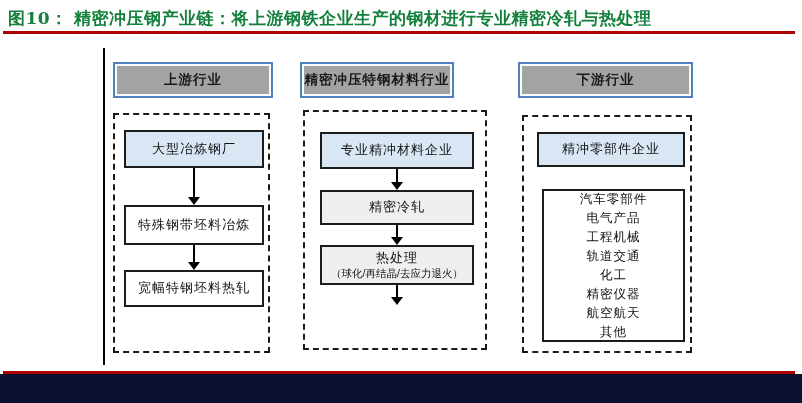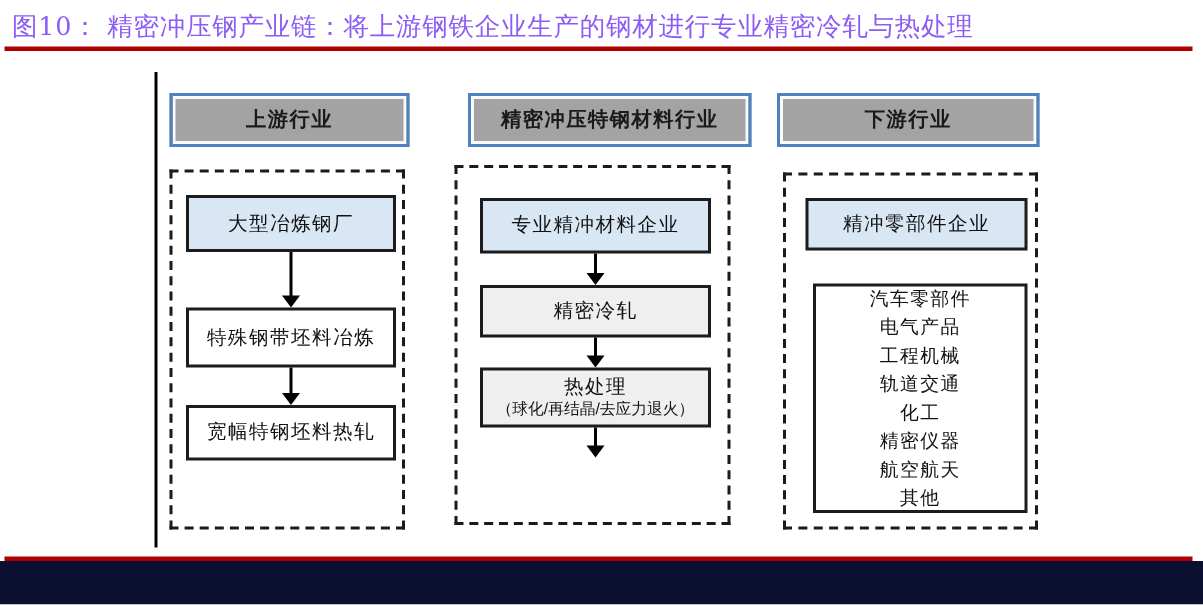--- a/index.html
+++ b/index.html
@@ -4,38 +4,38 @@
 <style>
   html,body{margin:0;padding:0;}
   body{
     width:802px;height:403px;position:relative;background:#ffffff;
     font-family:"Liberation Sans","DejaVu Sans",sans-serif;
     overflow:hidden;color:#111;
   }
   .page-title{
     position:absolute;left:8px;top:6px;width:780px;
     font-family:"DejaVu Serif","Liberation Serif",serif;
-    font-weight:400;font-size:17px;line-height:24px;color:#8b5cf6;
+    font-weight:700;font-size:17px;line-height:24px;color:#15803d;
     letter-spacing:0.5px;white-space:nowrap;
   }
   .rule{position:absolute;left:3px;width:792px;height:3px;background:#AE0000;}
   .rule-top{top:31px;}
   .rule-bottom{top:371px;}
   .figure-area{position:absolute;left:95px;top:47px;width:610px;height:318px;background:#fff;}
   .axis-line{position:absolute;left:103px;top:48px;width:2px;height:317px;background:#000;}
 
   .col-header{
     position:absolute;height:36px;background:#a3a3a3;
     border:2px solid #4F81BD;box-shadow:inset 0 0 0 2px #FAFAFA;
     display:flex;align-items:center;justify-content:center;
     font-weight:700;font-size:13.5px;color:#1a1a1a;box-sizing:border-box;
     letter-spacing:1px;
   }
   .hdr-upstream{left:113px;top:62px;width:160px;}
-  .hdr-midstream{left:312px;top:62px;width:189px;}
+  .hdr-midstream{left:300px;top:62px;width:154px;}
   .hdr-downstream{left:518px;top:62px;width:175px;}
 
   .dashed-box{position:absolute;border:2px dashed #1B1B1B;box-sizing:border-box;}
   .cont-upstream{left:113px;top:113px;width:157px;height:240px;}
   .cont-midstream{left:303px;top:110px;width:184px;height:240px;}
   .cont-downstream{left:522px;top:115px;width:170px;height:238px;}
 
   .flow-box{
     position:absolute;border:2px solid #1C1C1C;background:#fff;
     display:flex;align-items:center;justify-content:center;flex-direction:column;

